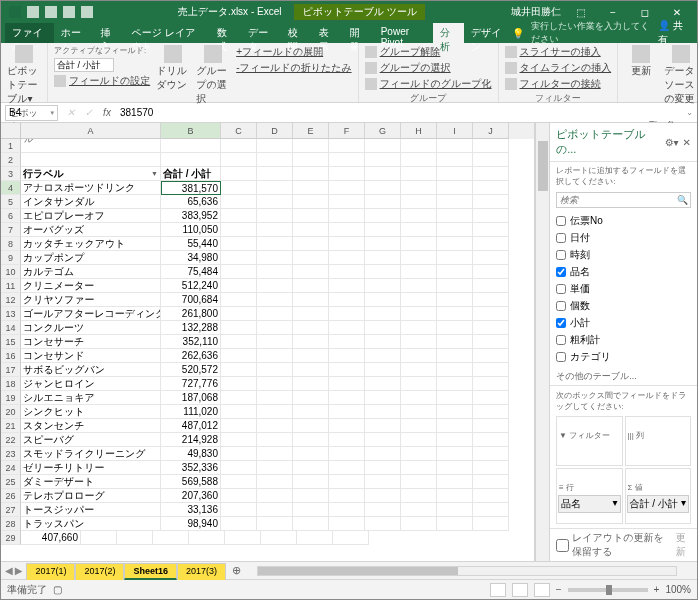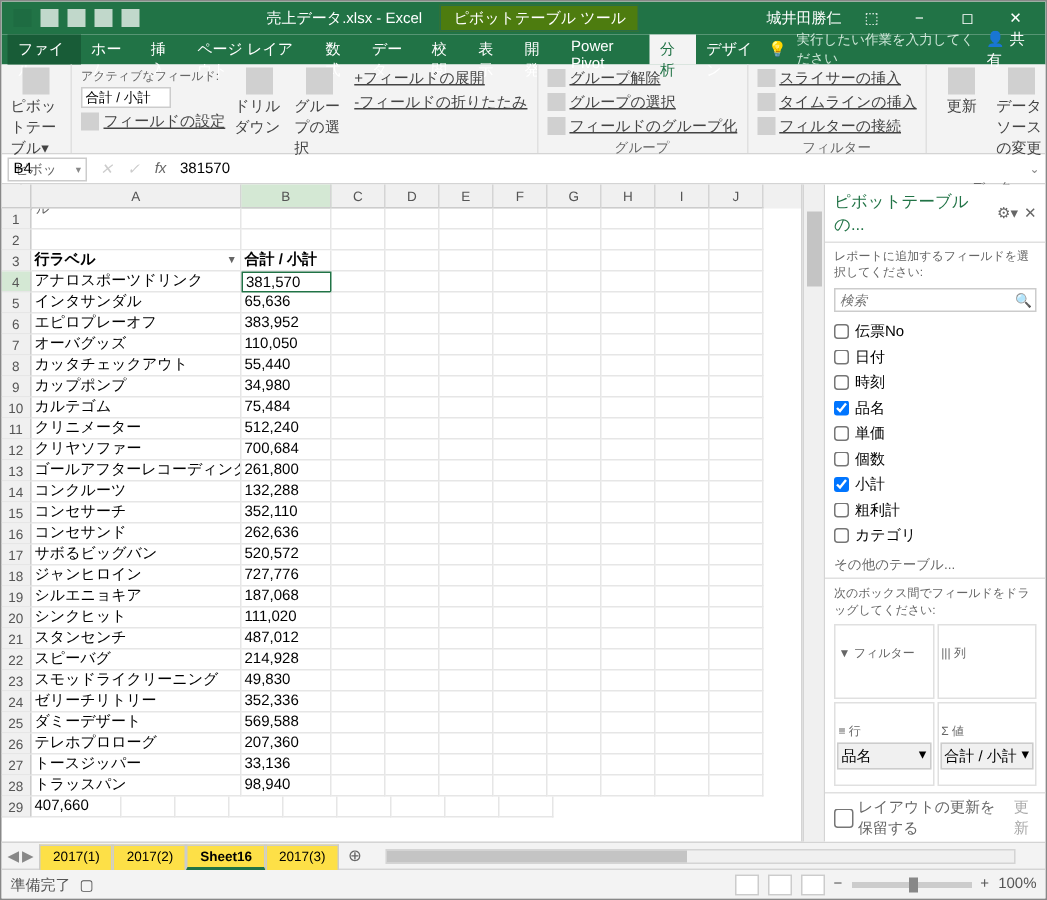--- a/index.html
+++ b/index.html
@@ -51,21 +51,21 @@
 .ch { border-right:1px solid #d4d4d4; border-bottom:1px solid #ccc; text-align:center; font-size:9px; color:#555; line-height:16px; }
 .ch.sel { background:#d4e8d4; }
 .ch.a { width:140px;} .ch.b { width:60px;} .ch.o { width:36px; }
 
 
 .rows { flex:1; overflow:hidden; position:relative; }
 .row { display:flex; height:14px; }
 .rowhdr { width:20px; text-align:center; border-right:1px solid #ccc; border-bottom:1px solid #e6e6e6; background:#f0f0f0; font-size:9px; color:#555; line-height:14px; }
 .rowhdr.sel { background:#d4e8d4; }
 .cell { border-right:1px solid #e6e6e6; border-bottom:1px solid #e6e6e6; font-size:10px; line-height:14px; padding:0 2px; overflow:hidden; white-space:nowrap; }
-.cell.a { width:140px;} .cell.b { width:60px; text-align:left;} .cell.o { width:36px;}
+.cell.a { width:140px;} .cell.b { width:60px; text-align:right;} .cell.o { width:36px;}
 .pivot-hdr { background:#fff; font-weight:bold; font-size:10px; display:flex; align-items:center; justify-content:space-between; }
 .pivot-hdr .dd { font-size:7px; color:#666; margin-left:2px; }
 .active-cell { border:1px solid #217346 !important; }
 
 
 .vscroll { width:14px; background:#f0f0f0; border-left:1px solid #d4d4d4; position:relative; }
 .vscroll .thumb { position:absolute; top:18px; left:2px; width:10px; height:50px; background:#c4c4c4; }
 
 
 .taskpane { width:148px; background:#fff; border-left:1px solid #d4d4d4; display:flex; flex-direction:column; }

